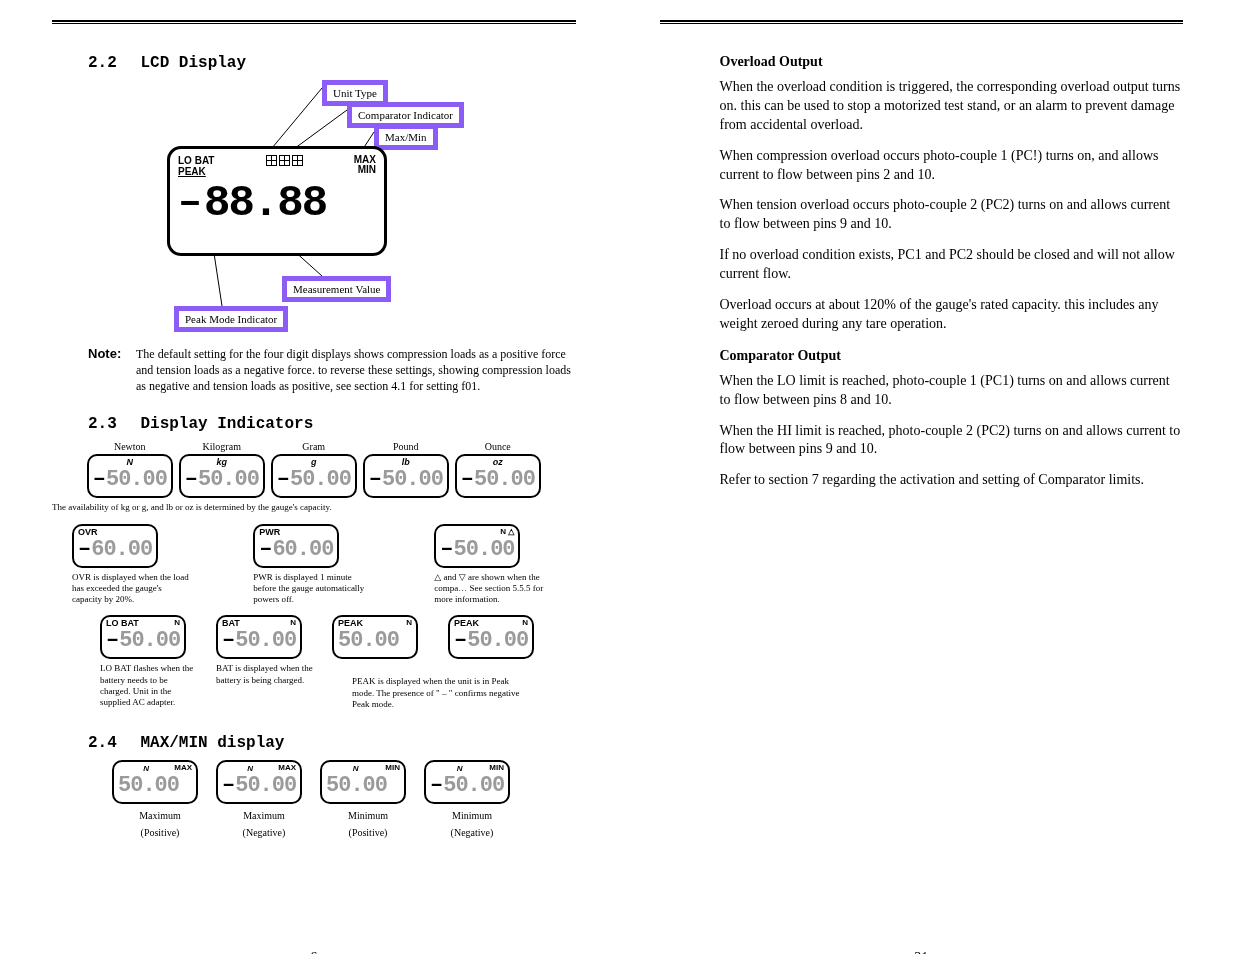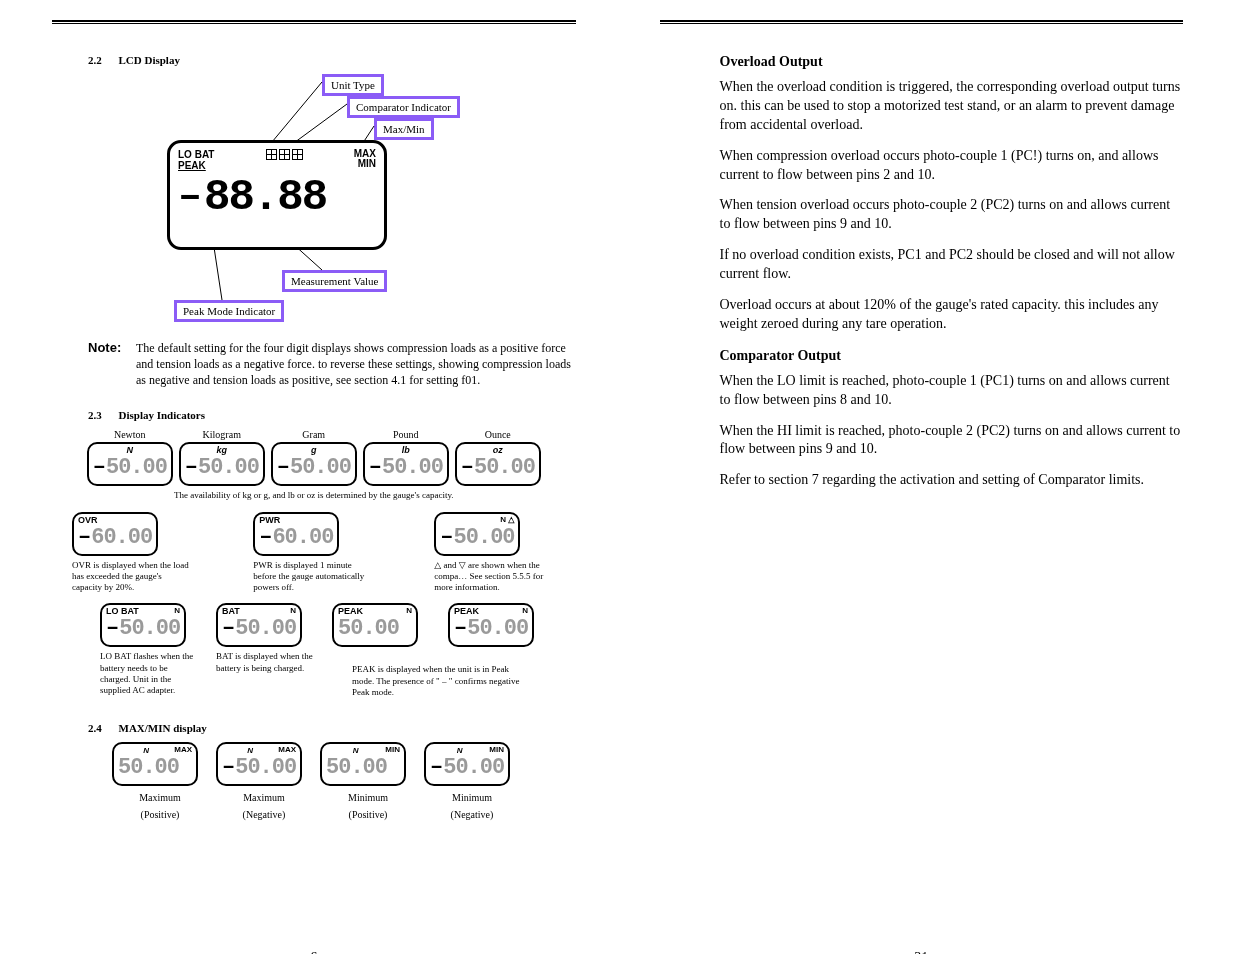--- a/index.html
+++ b/index.html
@@ -17,23 +17,23 @@
     padding: 0 42px 0 42px;
     position: relative;
   }
   .top-rule {
     border-top: 2px solid #000;
     border-bottom: 1px solid #000;
     height: 4px;
     margin-bottom: 30px;
   }
   .section-head {
-    font-family: Liberation Serif, serif;
-    font-weight: bold;
-    font-size: 11px;
+    font-family: Liberation Mono, monospace;
+    font-weight: bold;
+    font-size: 16px;
     margin: 30px 0 8px 0;
   }
   .section-head .num { margin-right: 14px; }
   .subhead {
     font-weight: bold;
     font-size: 14px;
     margin: 14px 0 8px 0;
   }
   p.body {
     font-size: 14px;
@@ -48,21 +48,21 @@
     bottom: -12px;
     left: 0; right: 0;
     text-align: center;
     font-size: 14px;
   }
 
   
   .fig22 { position: relative; width: 430px; height: 256px; margin: 6px 0 0 60px; }
   .lbl-box {
     position: absolute;
-    border: 3px solid #8b5cf6;
+    border: 5px solid #8b5cf6;
     font-family: "Times New Roman", serif;
     font-size: 11px;
     padding: 2px 6px;
     background: #fff;
     white-space: nowrap;
   }
   .leader { position: absolute; stroke: #000; fill: none; }
   .lcd {
     position: absolute;
     border: 3px solid #000;
@@ -127,21 +127,21 @@
     color: #9a9a9a;
     font-family: "Courier New", monospace;
     font-size: 22px;
     font-weight: bold;
     letter-spacing: -1px;
     line-height: 1;
     display: flex;
     align-items: center;
   }
   .mini-lcd .val .m { color: #000; font-size: 22px; margin-right: 1px; }
-  .small-note { font-size: 9px; font-family: "Times New Roman", serif; text-align: center; margin: 4px 0 10px 0; }
+  .small-note { font-size: 9px; font-family: "Times New Roman", serif; margin: 4px 0 10px 0; }
   .tile-desc { font-size: 9px; font-family: "Times New Roman", serif; text-align: left; line-height: 1.25; margin-top: 4px; }
   .row2 { display: flex; gap: 60px; margin: 12px 20px 0 20px; align-items: flex-start; }
   .row2 .item { width: 150px; }
   .row3 { display: flex; gap: 16px; margin: 10px 20px 0 48px; align-items: flex-start; }
   .row3 .item { width: 100px; }
   .row4 { display: flex; gap: 8px; margin: 6px 0 0 60px; }
   .row4 .tile-col { width: 96px; }
   .row4 .sub1 { font-size: 10px; margin-top: 6px; }
   .right-page { padding-top: 0; }
 </style>

